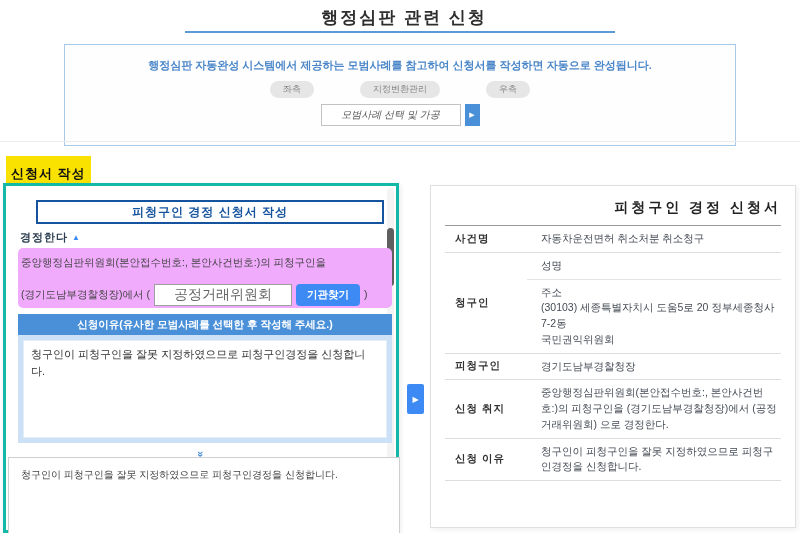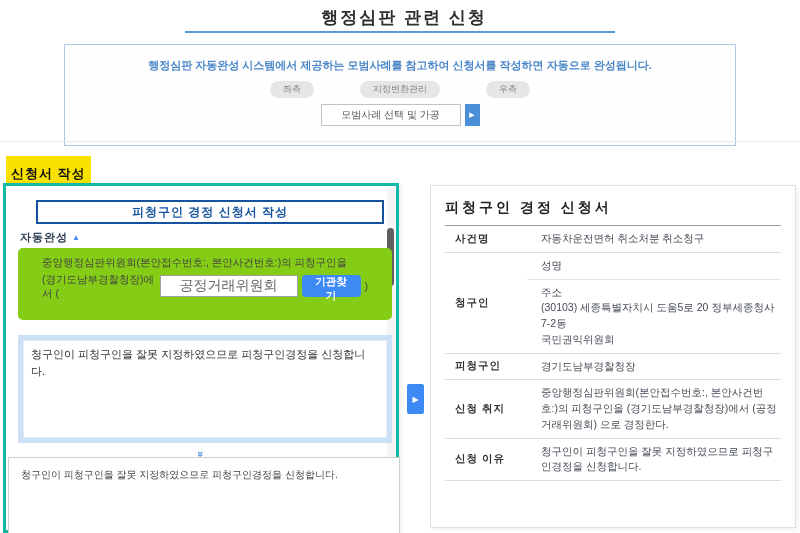--- a/index.html
+++ b/index.html
@@ -14,21 +14,21 @@
   .title-underline { position:absolute; top:31px; left:185px; width:430px; height:2px; background:#5b9bd5; }
 
   
   .intro-box { position:absolute; top:44px; left:64px; width:672px; height:102px;
     border:1px solid #a9c9e8; background:#fefefe; box-sizing:border-box; }
   .intro-desc { margin-top:13px; text-align:center; font-size:11px; font-weight:bold; color:#4a86c8; }
   .badges { display:flex; justify-content:center; align-items:center; gap:46px; margin-top:8px; }
   .badge { background:#e6e6e6; color:#878787; font-size:9px; padding:2px 13px; border-radius:9px; }
   .flow { display:flex; justify-content:center; align-items:center; gap:4px; margin-top:6px; }
   .flow-box { border:1px solid #c2c2c2; background:#fff; height:22px; box-sizing:border-box;
-    display:flex; align-items:center; justify-content:center; font-size:10px; color:#555; }
+    display:flex; align-items:center; justify-content:center; font-size:10px; color:#555;font-style:italic; }
   .flow-box.source { width:140px; }
   .flow-box.target { width:161px; }
   .flow-arrow { width:15px; height:22px; background:#4a90d9; color:#fff; font-size:7px;
     display:flex; align-items:center; justify-content:center; }
 
   .divider { position:absolute; top:141px; left:0; width:800px; height:1px; background:#ececec; }
 
   
   .section-heading { position:absolute; top:156px; left:6px; background:#f9e100; color:#111;
     font-size:13px; font-weight:bold; padding:9px 5px; letter-spacing:1px; }
@@ -42,24 +42,24 @@
   .editor-scroll-thumb { position:absolute; top:42px; right:2px; width:7px; height:58px;
     background:#5f5f5f; border-radius:4px; }
 
   .editor-title { position:absolute; top:14px; left:30px; width:344px; height:20px;
     border:2px solid #15539e; color:#15539e; font-weight:bold; font-size:12px;
     text-align:center; line-height:20px; letter-spacing:1px; background:#fff; }
   .purpose-label { position:absolute; top:44px; left:14px; font-size:11px; font-weight:bold;
     color:#2c3e50; letter-spacing:1px; }
   .collapse-icon { color:#3d8af5; font-size:8px; vertical-align:1px; }
 
-  .purpose-box { position:absolute; top:62px; left:12px; width:374px; height:72px;
-    background:#84cc16; border-radius:5px; padding:7px 24px; box-sizing:border-box;
+  .purpose-box { position:absolute; top:62px; left:12px; width:374px; height:60px;
+    background:#f0abfc; border-radius:5px; padding:7px 3px; box-sizing:border-box;
     font-size:10.5px; color:#444; line-height:1.4; }
-  .purpose-line2 { display:flex; align-items:center; gap:4px; margin-top:2px; }
+  .purpose-line2 { display:flex; align-items:center; gap:4px; margin-top:14px; }
   .org-input { width:138px; height:22px; border:1px solid #9f9f9f; font-size:14px; color:#666;
     text-align:center; font-family:inherit; box-sizing:border-box; background:#fff; }
   .find-org-button { height:22px; background:#3d8af5; color:#fff; border:none; border-radius:4px;
     font-size:10.5px; padding:0 11px; font-family:inherit; font-weight:bold; cursor:pointer; }
   .purpose-line3 { margin-top:3px; }
 
   .reason-header { position:absolute; top:128px; left:12px; width:374px; height:21px;
     background:#4a90d9; color:#fff; font-size:10.5px; font-weight:bold; text-align:center;
     line-height:21px; box-sizing:border-box; }
   .reason-panel { position:absolute; top:149px; left:12px; width:374px; height:108px;
@@ -76,21 +76,21 @@
 
   
   .transfer-button { position:absolute; top:384px; left:407px; width:17px; height:30px;
     background:#3d8af5; color:#fff; border:none; border-radius:2px; font-size:8px;
     display:flex; align-items:center; justify-content:center; cursor:pointer; padding:0; }
 
   
   .preview-card { position:absolute; top:185px; left:430px; width:366px; height:343px;
     background:#fff; border:1px solid #e0e0e0; box-shadow:2px 2px 5px rgba(0,0,0,0.06);
     box-sizing:border-box; padding:8px 14px; overflow:hidden; }
-  .preview-title { text-align:left; font-size:14px; font-weight:bold; color:#222;
+  .preview-title { text-align:right; font-size:14px; font-weight:bold; color:#222;
     letter-spacing:3px; margin-top:5px; }
   .preview-rule { border:none; border-top:1px solid #9a9a9a; margin:8px 0 0 0; }
 
   table.preview-table { width:100%; border-collapse:collapse; font-size:10.5px; }
   table.preview-table td { border-bottom:1px solid #ddd; vertical-align:middle; }
   td.p-label { width:70px; padding:5px 2px 5px 10px; color:#333; font-weight:bold; letter-spacing:1px; }
   td.p-value { padding:5px 4px 5px 14px; color:#454b55; line-height:1.5; }
   td.p-sub { border-bottom:1px solid #e4e4e4 !important; }
   .name-cell { padding-bottom:16px; }
 
@@ -120,34 +120,35 @@
 
 <div class="section-heading">신청서 작성</div>
 
 <div class="editor-card">
   <div class="editor-scroll-track"></div>
   <div class="editor-scroll-thumb"></div>
 
   <div class="editor-title">피청구인 경정 신청서 작성</div>
 
   <div class="purpose-label">
-    <span>자동완성</span>
+    <span>경정한다</span>
     <span class="collapse-icon">▲</span>
   </div>
 
   <div class="purpose-box">
     <div>중앙행정심판위원회(본안접수번호:, 본안사건번호:)의 피청구인을</div>
     <div class="purpose-line2">
       <span>(경기도남부경찰청장)에서 (</span>
       <input class="org-input" type="text" value="공정거래위원회" style="">
       <button class="find-org-button">기관찾기</button>
       <span>)</span>
     </div>
   </div>
 
+  <div class="reason-header">신청이유(유사한 모범사례를 선택한 후 작성해 주세요.)</div>
   <div class="reason-panel">
     <textarea class="reason-textarea" style="">청구인이 피청구인을 잘못 지정하였으므로 피청구인경정을 신청합니다.</textarea>
   </div>
 
   <div class="apply-chevron">
     <span>»</span>
   </div>
 
   <div class="result-box">청구인이 피청구인을 잘못 지정하였으므로 피청구인경정을 신청합니다.</div>
 </div>

